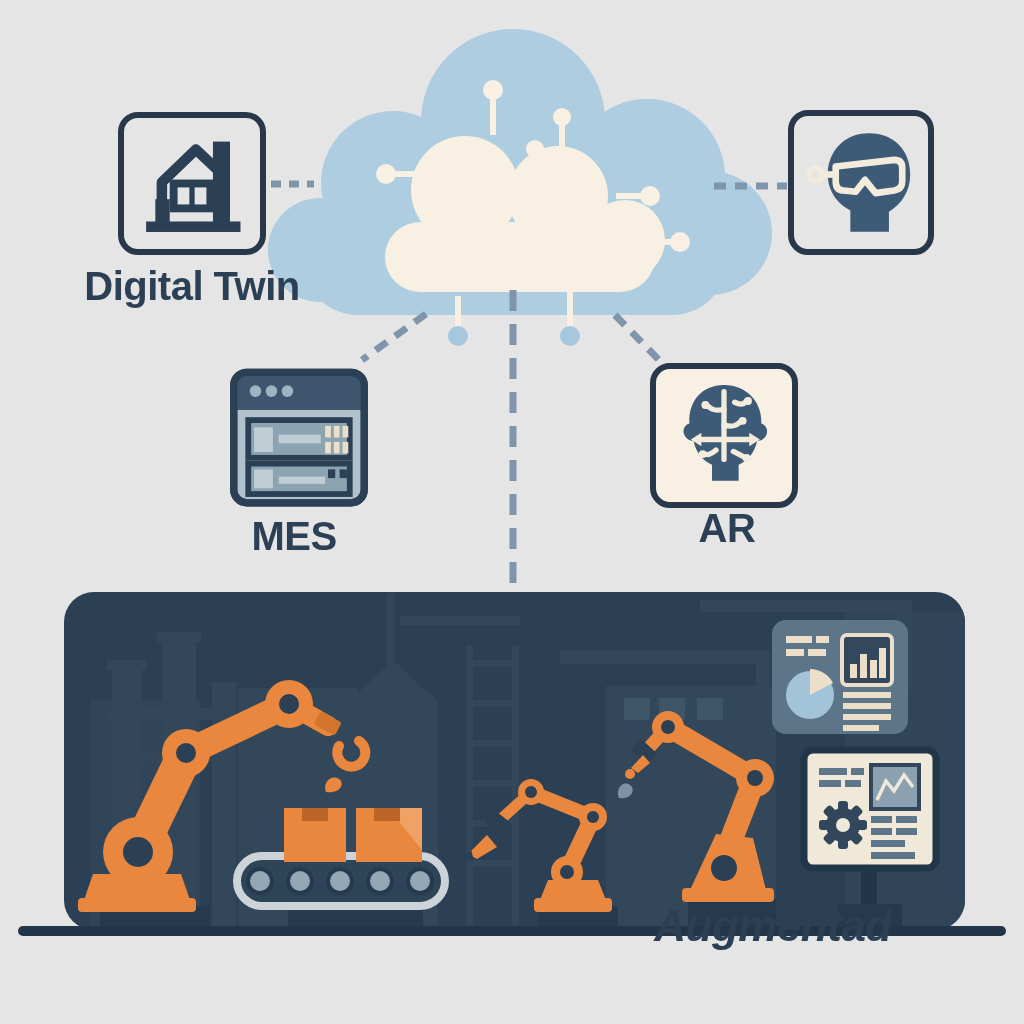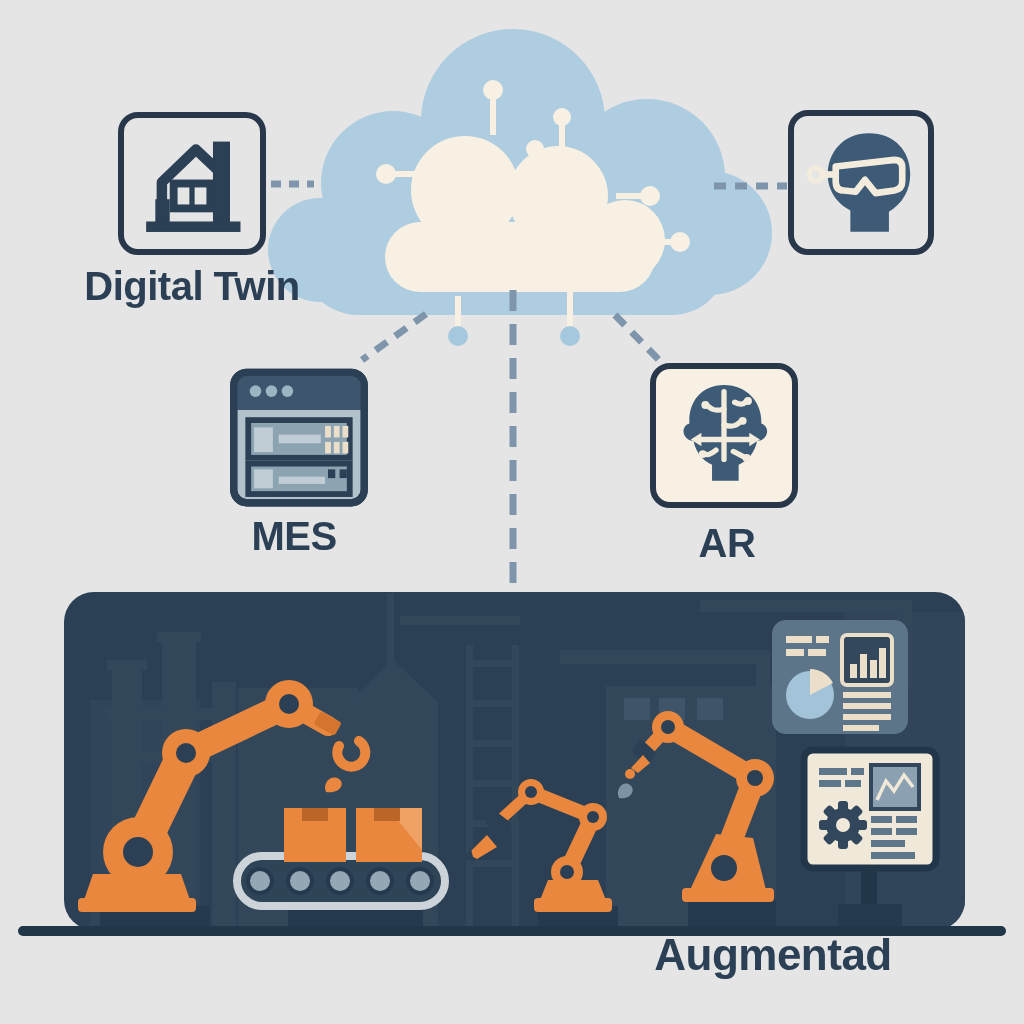--- a/index.html
+++ b/index.html
@@ -342,17 +342,17 @@
           <circle cx="68" cy="24" r="3"></circle>
           <circle cx="67" cy="67" r="3"></circle>
         <polygon points="33,48 25,53 33,58"></polygon>
         <polygon points="69,48 77,53 69,58"></polygon>
       </g>
     </svg>
   </div>
 
   <div class="node-label lbl-top" style="left:192px;top:264px;">Digital Twin</div>
   <div class="node-label lbl-mid" style="left:294px;top:514px;">MES</div>
-  <div class="node-label lbl-mid" style="left:727px;top:521px;">AR</div>
-
-  <div class="caption" style="left:773px;top:930px;">Augmentad</div>
+  <div class="node-label lbl-mid" style="left:727px;top:506px;">AR</div>
+
+  <div class="caption" style="left:773px;top:901px;font-style:italic;">Augmentad</div>
 
 </div>
 
 </body></html>

